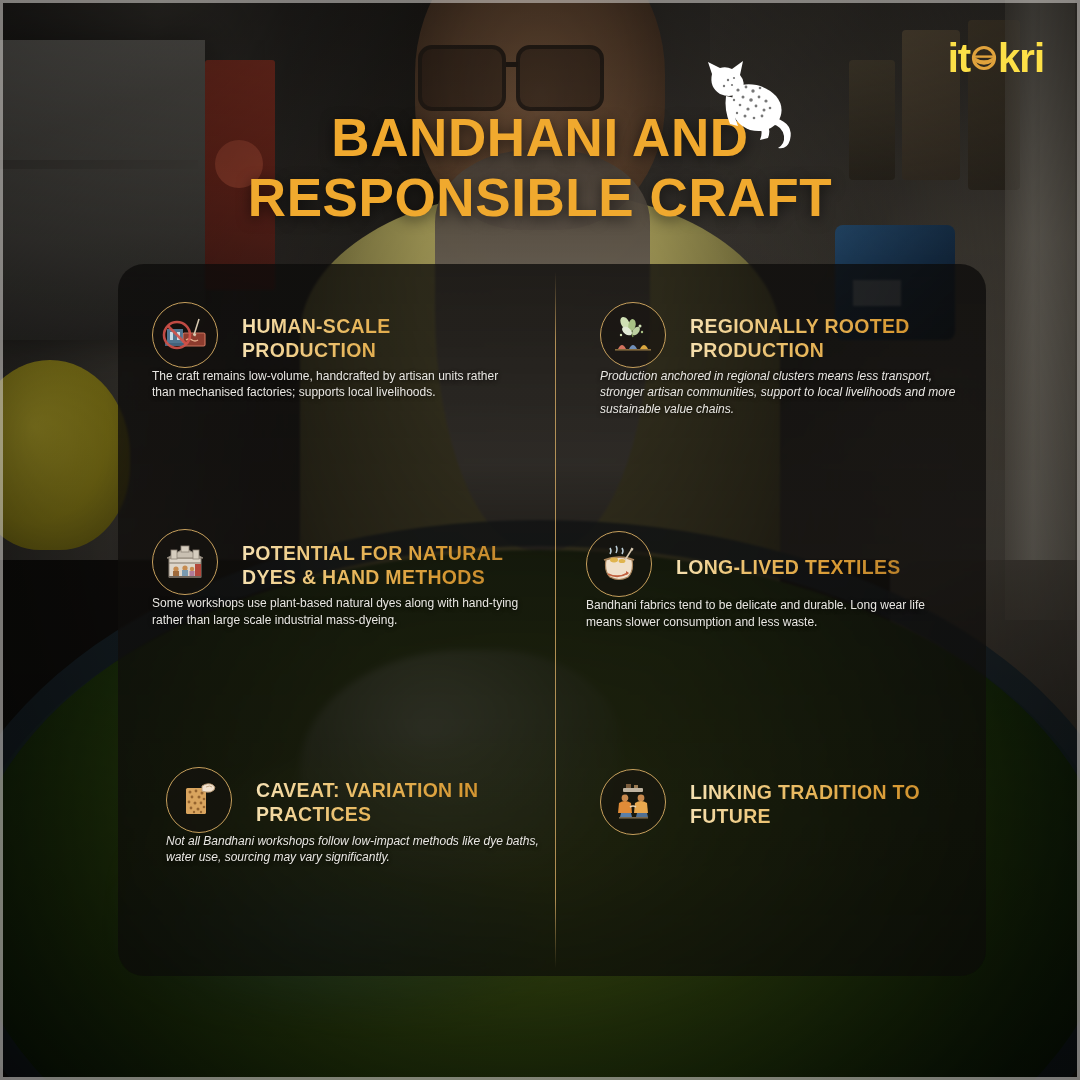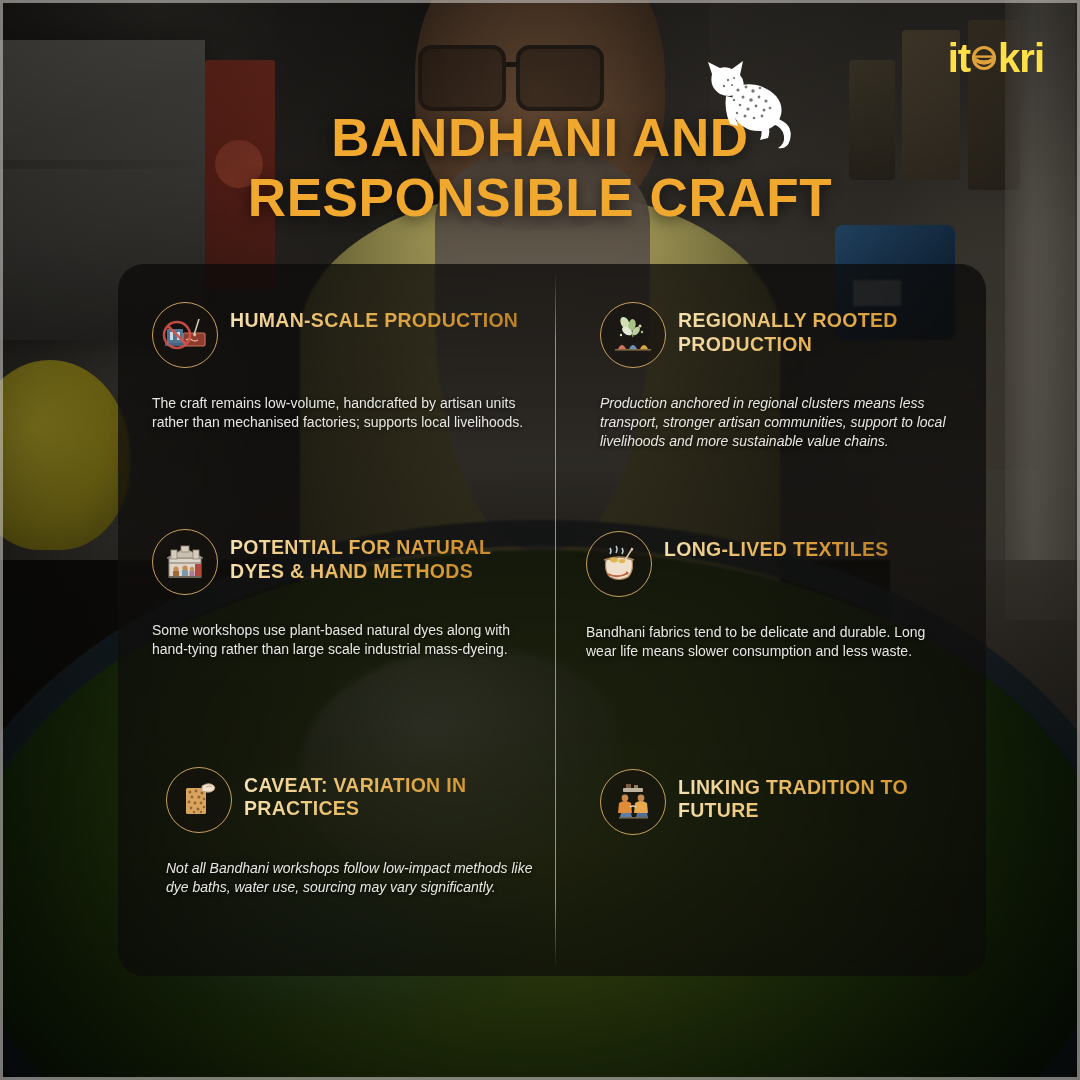--- a/index.html
+++ b/index.html
@@ -208,21 +208,21 @@
 
   .grid{
     position:absolute; inset:0;
     display:grid;
     grid-template-columns:1fr 1fr;
     grid-template-rows:1fr 1fr 1fr;
   }
   .cell{ position:relative; padding:36px 28px 0 34px; }
   .cell.right{ padding-left:48px; padding-right:8px; }
 
-  .head-row{ display:flex; align-items:flex-start; gap:12px; }
+  .head-row{ display:flex; align-items:center; gap:24px; }
 
   .icon-circle{
     flex:0 0 auto;
     width:66px; height:66px; border-radius:50%;
     border:1.5px solid #c7a05d;
     background:#15120f99;
     display:flex; align-items:center; justify-content:center;
     overflow:hidden;
     margin-top:2px;
   }
@@ -232,22 +232,21 @@
     font-size:19.5px; font-weight:800; line-height:1.22;
     letter-spacing:.3px;
     padding-top:9px;
     background:linear-gradient(100deg,#f6e2b4 0%,#e9b95f 38%,#d89a34 70%,#b9802a 100%);
     -webkit-background-clip:text; background-clip:text;
     -webkit-text-fill-color:transparent; color:transparent;
     text-transform:uppercase;
   }
 
   .item-body{
-    margin-top:26px;
-    font-size:14px; line-height:1.36;
+    font-size:12px; line-height:1.36;
     color:#e9e7e3;
     max-width:392px;
     text-shadow:0 1px 4px #000000bb;
   }
   .cell.right .item-body{ max-width:400px;font-style:italic; }
 
   
   .cell.r2{ padding-top:26px; }
   .cell.r3{ padding-top:28px; }
 </style>

